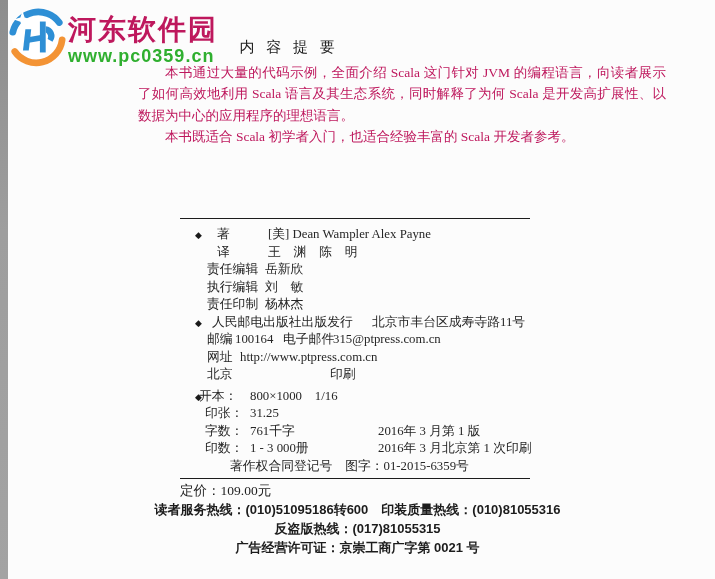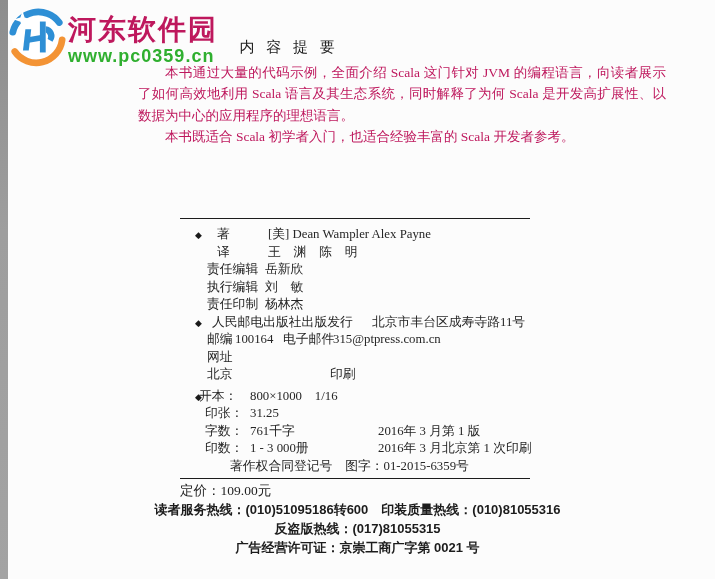--- a/index.html
+++ b/index.html
@@ -118,20 +118,21 @@
     <span class="c" style="left:192px">北京市丰台区成寿寺路11号</span>
   </div>
   <div class="crow">
     <span class="c" style="left:27px">邮编</span>
     <span class="c" style="left:55px">100164</span>
     <span class="c" style="left:103px">电子邮件</span>
     <span class="c" style="left:153px">315@ptpress.com.cn</span>
   </div>
   <div class="crow">
     <span class="c" style="left:27px">网址</span>
+    <span class="c" style="left:60px">http://www.ptpress.com.cn</span>
   </div>
   <div class="crow">
     <span class="c" style="left:27px">北京</span>
     <span class="c" style="left:150px">印刷</span>
   </div>
   <div class="crow gap">
     <span class="c bullet" style="left:15px">◆</span>
     <span class="c" style="left:19px">开本：</span>
     <span class="c" style="left:70px">800×1000　1/16</span>
   </div>

